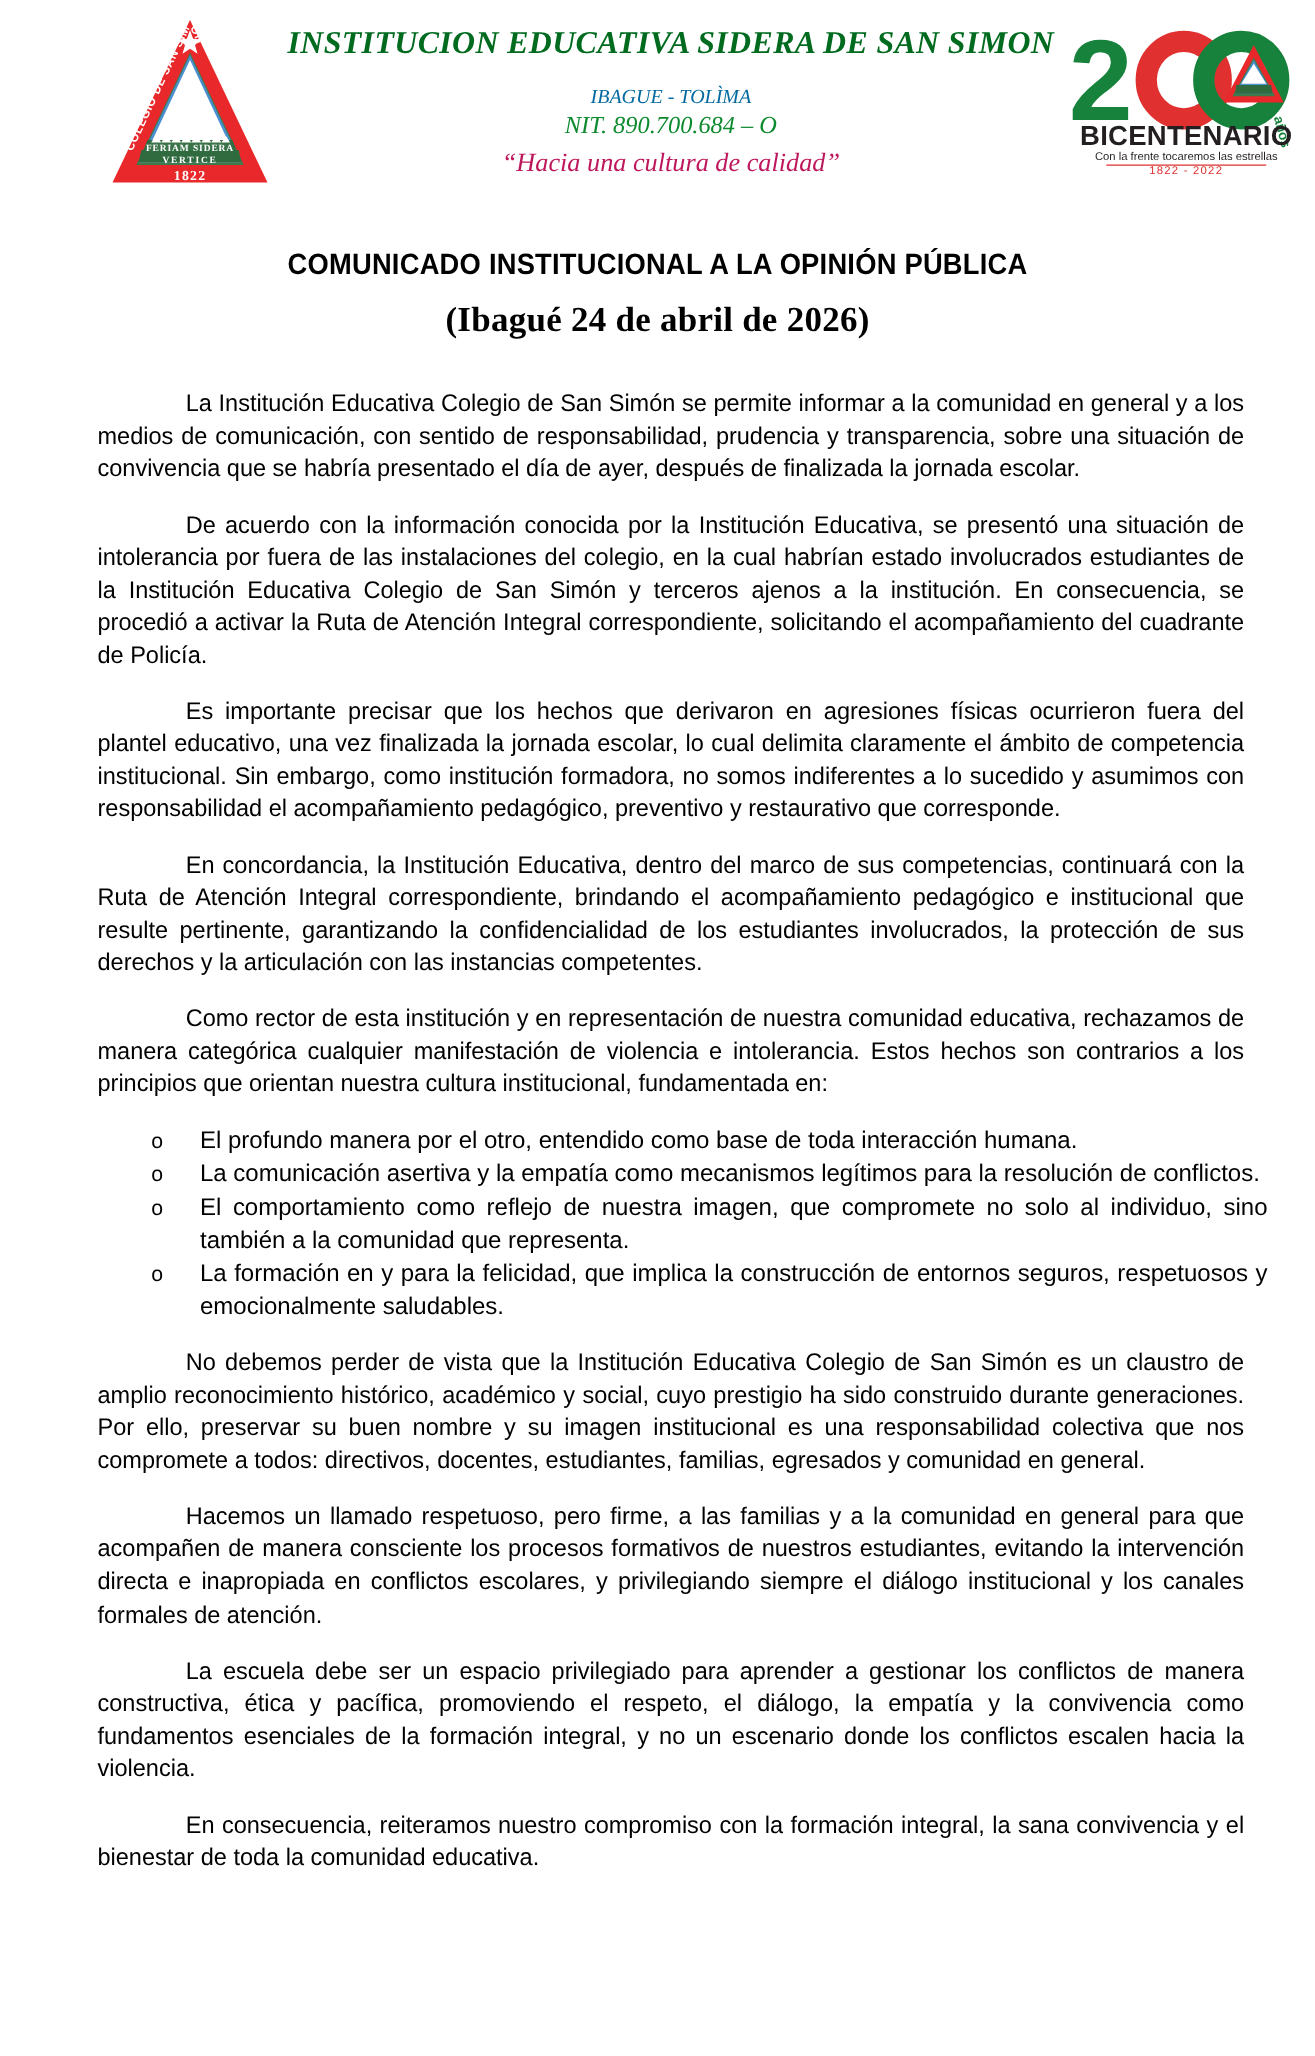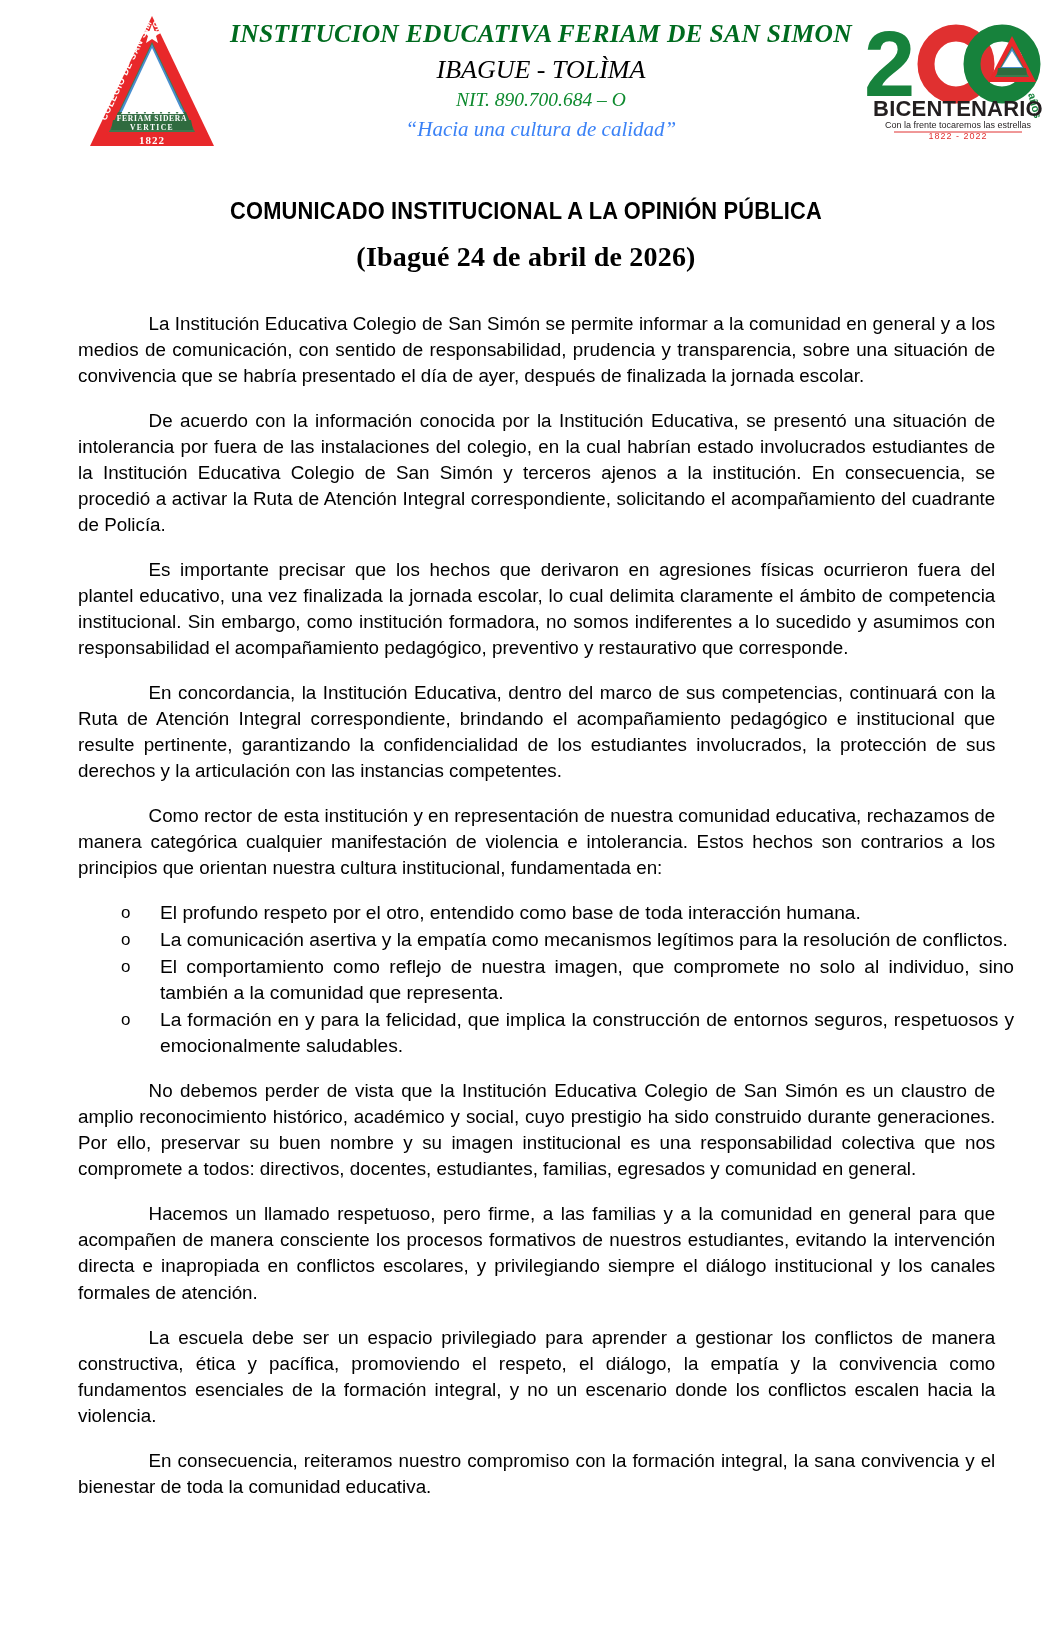--- a/index.html
+++ b/index.html
@@ -59,37 +59,37 @@
     font-style: italic;
     font-size: 25.5px;
     color: #006b1f;
     letter-spacing: 0.3px;
     line-height: 1.12;
     white-space: nowrap;
   }
   .inst-city {
     font-family: "Liberation Serif", serif;
     font-style: italic;
-    font-size: 26px;
-    color: #000000;
+    font-size: 16px;
+    color: #0369a1;
     line-height: 1.35;
-    margin-top: 3px;
+    margin-top: 18px;
   }
   .inst-nit {
     font-family: "Liberation Serif", serif;
     font-style: italic;
     font-size: 19.5px;
     color: #0d8a2e;
     line-height: 1.3;
   }
   .inst-motto {
     font-family: "Liberation Serif", serif;
     font-style: italic;
     font-size: 21px;
-    color: #3b82f6;
+    color: #be185d;
     margin-top: 4px;
     line-height: 1.25;
   }
 
   
   .doc-title {
     text-align: center;
     font-family: "Liberation Sans Narrow", "Liberation Sans", sans-serif;
     font-weight: bold;
     font-size: 23.5px;
@@ -183,21 +183,21 @@
         </text>
 
         <text x="74" y="113" text-anchor="middle" font-family="Liberation Serif, serif" font-size="7.6" font-weight="bold" fill="#ffffff" letter-spacing="0.7">FERIAM SIDERA</text>
         <text x="74" y="122" text-anchor="middle" font-family="Liberation Serif, serif" font-size="7.6" font-weight="bold" fill="#ffffff" letter-spacing="1.4">VERTICE</text>
 
         <text x="74" y="136" text-anchor="middle" font-family="Liberation Serif, serif" font-size="11" font-weight="bold" fill="#ffffff" letter-spacing="1">1822</text>
       </svg>
     </div>
 
     <div class="header-center">
-      <div class="inst-name">INSTITUCION  EDUCATIVA  FERIAM DE SAN SIMON</div>
+      <div class="inst-name">INSTITUCION  EDUCATIVA  SIDERA DE SAN SIMON</div>
       <div class="inst-city">IBAGUE - TOLÌMA</div>
       <div class="inst-nit">NIT. 890.700.684 – O</div>
       <div class="inst-motto">“Hacia una cultura de calidad”</div>
     </div>
 
     <div class="bicent-wrap">
       <svg class="bicent-svg" width="196" height="130" viewBox="0 0 196 130">
 
         <text x="4" y="86" font-family="Liberation Sans, sans-serif" font-size="92" font-weight="bold" fill="#17823c">2</text>
 
@@ -228,21 +228,21 @@
   <main class="body-block">
     <div id="paras-before">
         <p class="para">La Institución Educativa Colegio de San Simón se permite informar a la comunidad en general y a los medios de comunicación, con sentido de responsabilidad, prudencia y transparencia, sobre una situación de convivencia que se habría presentado el día de ayer, después de finalizada la jornada escolar.</p>
         <p class="para">De acuerdo con la información conocida por la Institución Educativa, se presentó una situación de intolerancia por fuera de las instalaciones del colegio, en la cual habrían estado involucrados estudiantes de la Institución Educativa Colegio de San Simón y terceros ajenos a la institución. En consecuencia, se procedió a activar la Ruta de Atención Integral correspondiente, solicitando el acompañamiento del cuadrante de Policía.</p>
         <p class="para">Es importante precisar que los hechos que derivaron en agresiones físicas ocurrieron fuera del plantel educativo, una vez finalizada la jornada escolar, lo cual delimita claramente el ámbito de competencia institucional. Sin embargo, como institución formadora, no somos indiferentes a lo sucedido y asumimos con responsabilidad el acompañamiento pedagógico, preventivo y restaurativo que corresponde.</p>
         <p class="para">En concordancia, la Institución Educativa, dentro del marco de sus competencias, continuará con la Ruta de Atención Integral correspondiente, brindando el acompañamiento pedagógico e institucional que resulte pertinente, garantizando la confidencialidad de los estudiantes involucrados, la protección de sus derechos y la articulación con las instancias competentes.</p>
         <p class="para">Como rector de esta institución y en representación de nuestra comunidad educativa, rechazamos de manera categórica cualquier manifestación de violencia e intolerancia. Estos hechos son contrarios a los principios que orientan nuestra cultura institucional, fundamentada en:</p>
       </div>
 
     <ul class="principles" id="principles-list">
-        <li><span class="bullet-o">o</span><span>El profundo respeto por el otro, entendido como base de toda interacción humana.</span></li>
+        <li><span class="bullet-o">o</span><span>El profundo manera por el otro, entendido como base de toda interacción humana.</span></li>
         <li><span class="bullet-o">o</span><span>La comunicación asertiva y la empatía como mecanismos legítimos para la resolución de conflictos.</span></li>
         <li><span class="bullet-o">o</span><span>El comportamiento como reflejo de nuestra imagen, que compromete no solo al individuo, sino también a la comunidad que representa.</span></li>
         <li><span class="bullet-o">o</span><span>La formación en y para la felicidad, que implica la construcción de entornos seguros, respetuosos y emocionalmente saludables.</span></li>
       </ul>
 
     <div id="paras-after">
         <p class="para">No debemos perder de vista que la Institución Educativa Colegio de San Simón es un claustro de amplio reconocimiento histórico, académico y social, cuyo prestigio ha sido construido durante generaciones. Por ello, preservar su buen nombre y su imagen institucional es una responsabilidad colectiva que nos compromete a todos: directivos, docentes, estudiantes, familias, egresados y comunidad en general.</p>
         <p class="para">Hacemos un llamado respetuoso, pero firme, a las familias y a la comunidad en general para que acompañen de manera consciente los procesos formativos de nuestros estudiantes, evitando la intervención directa e inapropiada en conflictos escolares, y privilegiando siempre el diálogo institucional y los canales formales de atención.</p>
         <p class="para">La escuela debe ser un espacio privilegiado para aprender a gestionar los conflictos de manera constructiva, ética y pacífica, promoviendo el respeto, el diálogo, la empatía y la convivencia como fundamentos esenciales de la formación integral, y no un escenario donde los conflictos escalen hacia la violencia.</p>
         <p class="para">En consecuencia, reiteramos nuestro compromiso con la formación integral, la sana convivencia y el bienestar de toda la comunidad educativa.</p>

